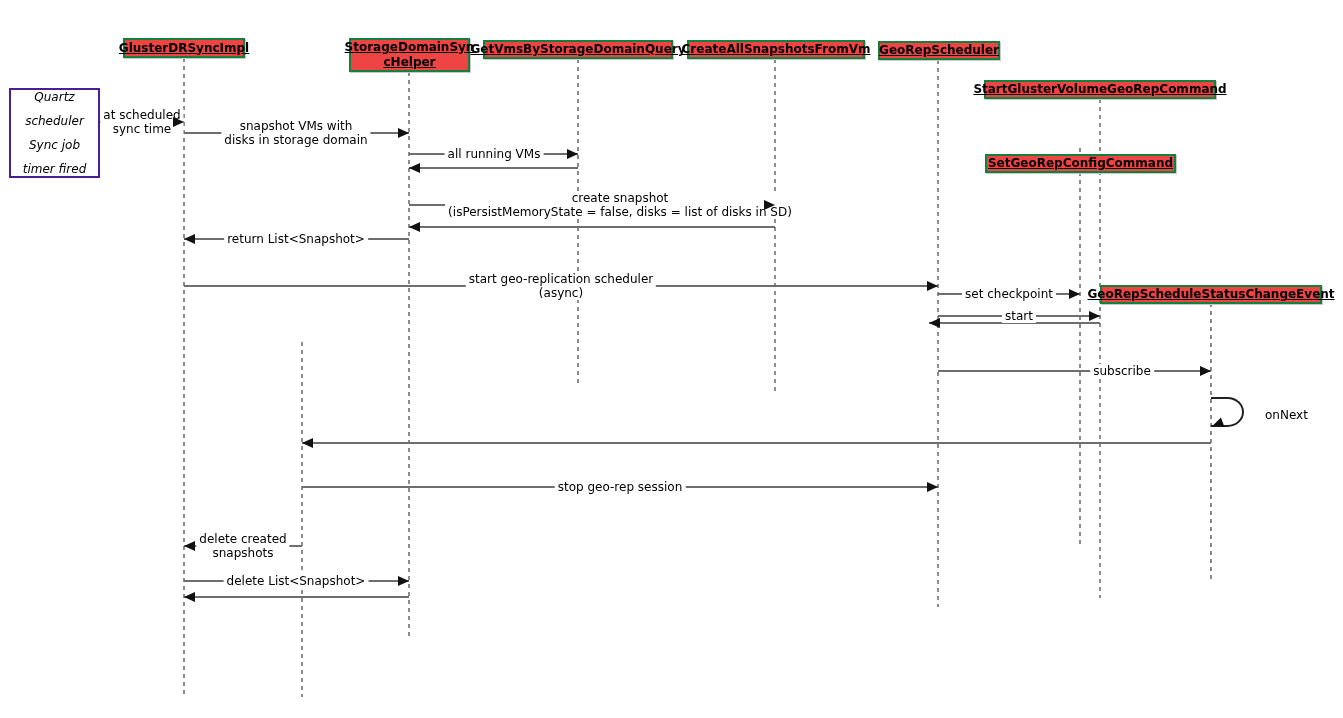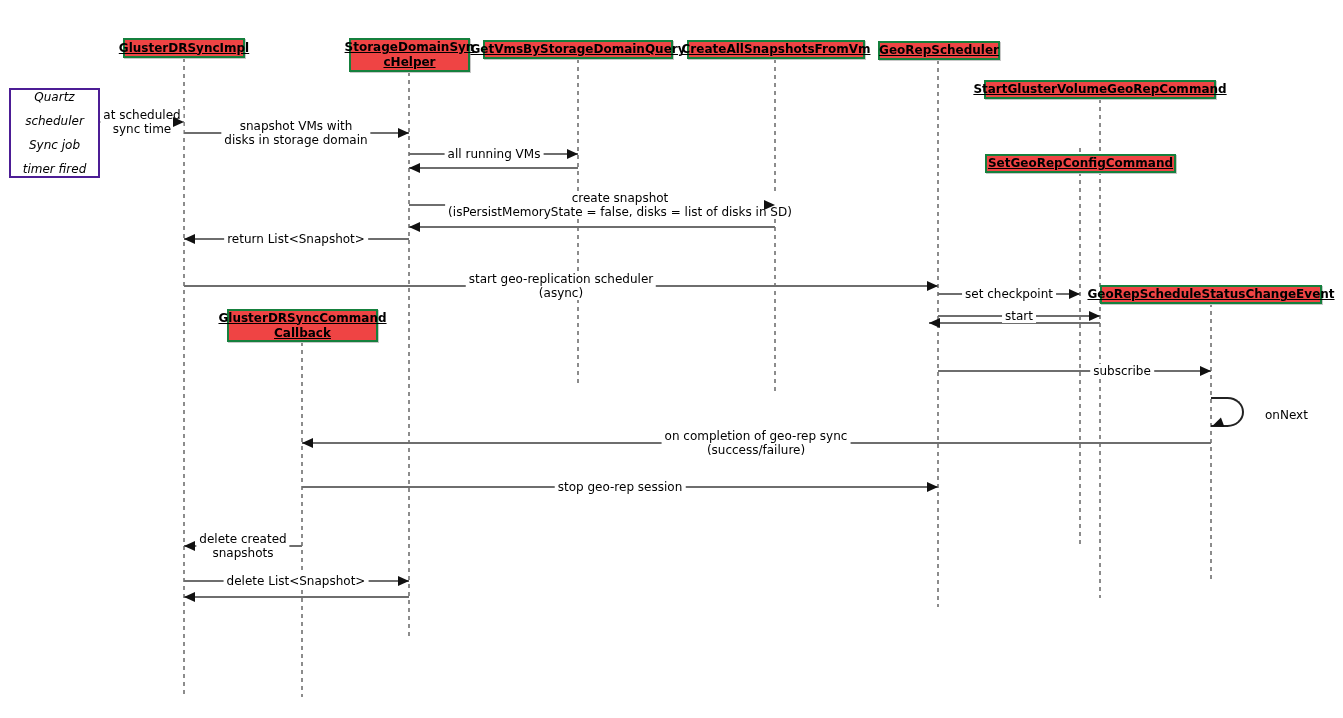--- a/index.html
+++ b/index.html
@@ -89,22 +89,20 @@
   <div class="lb" style="left:494px;top:147px;">all running VMs</div>
   <div class="lb" style="left:592px;top:191px;margin-left:28px;">create snapshot
 (isPersistMemoryState = false, disks = list of disks in SD)</div>
   <div class="lb" style="left:296px;top:232px;">return List&lt;Snapshot&gt;</div>
   <div class="lb" style="left:561px;top:272px;">start geo-replication scheduler
 (async)</div>
   <div class="lb" style="left:1009px;top:287px;text-align:right;">set checkpoint</div>
   <div class="lb" style="left:1019px;top:309px;">start</div>
   <div class="lb" style="left:1074px;top:364px;margin-left:48px;">subscribe</div>
   <div class="lb noshift" style="left:1262px;top:408px;">onNext</div>
-  <div class="lb" style="left:756px;top:429px;">on completion of geo-rep sync
-(success/failure)</div>
   <div class="lb" style="left:620px;top:480px;">stop geo-rep session</div>
   <div class="lb" style="left:243px;top:532px;">delete created
 snapshots</div>
   <div class="lb" style="left:296px;top:574px;">delete List&lt;Snapshot&gt;</div>
 
   <div class="hd-r" style="left:173px;top:117px;"></div>
   <div class="hd-r" style="left:398px;top:128px;"></div>
   <div class="hd-r" style="left:567px;top:149px;"></div>
   <div class="hd-l" style="left:409px;top:163px;"></div>
   <div class="hd-r" style="left:764px;top:200px;"></div>
@@ -129,16 +127,14 @@
 
   <div class="box" style="left:123px;top:38px;width:122px;height:20px;">GlusterDRSyncImpl</div>
   <div class="box" style="left:349px;top:38px;width:121px;height:34px;">StorageDomainSyn
 cHelper</div>
   <div class="box" style="left:483px;top:40px;width:190px;height:19px;">GetVmsByStorageDomainQuery</div>
   <div class="box" style="left:687px;top:40px;width:178px;height:19px;">CreateAllSnapshotsFromVm</div>
   <div class="box" style="left:878px;top:41px;width:122px;height:19px;">GeoRepScheduler</div>
   <div class="box" style="left:984px;top:80px;width:232px;height:19px;text-align:right;">StartGlusterVolumeGeoRepCommand</div>
   <div class="box" style="left:985px;top:130px;width:191px;height:19px;margin-top:24px;">SetGeoRepConfigCommand</div>
   <div class="box" style="left:1100px;top:285px;width:222px;height:19px;">GeoRepScheduleStatusChangeEvent</div>
-  <div class="box" style="left:227px;top:309px;width:151px;height:33px;">GlusterDRSyncCommand
-Callback</div>
 
 </div>
 
 </body></html>

